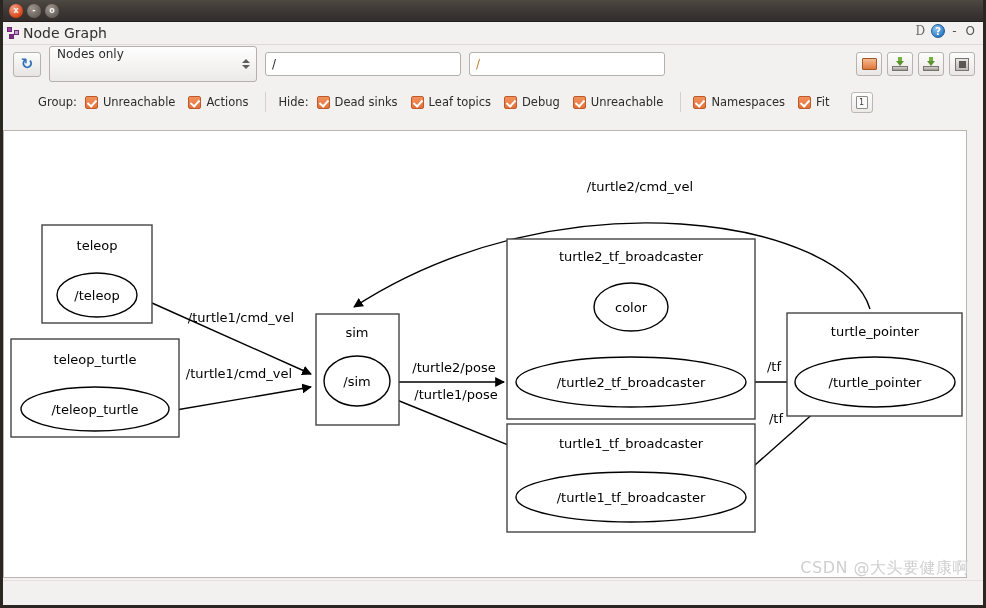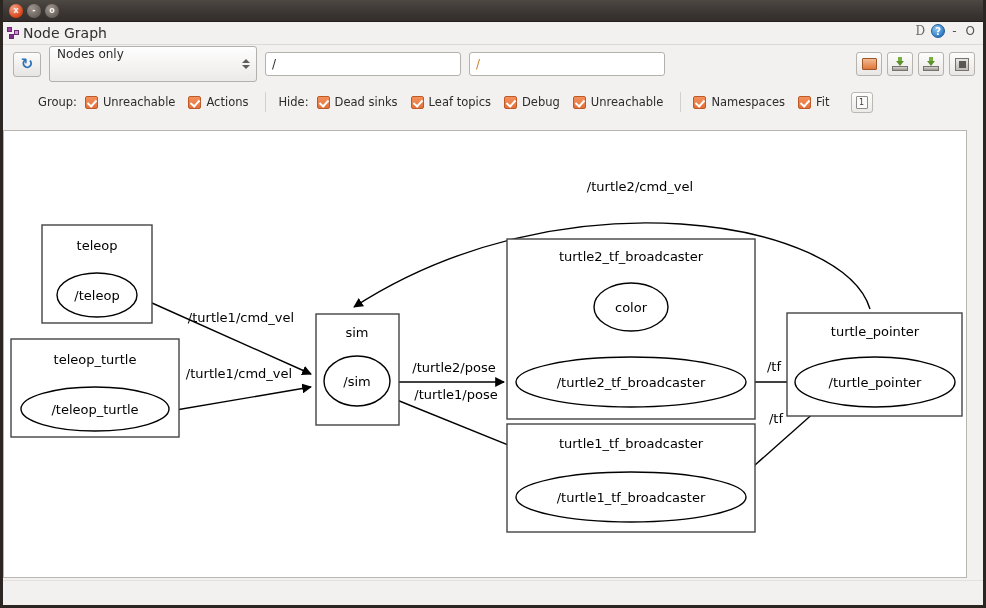--- a/index.html
+++ b/index.html
@@ -435,15 +435,16 @@
 
       <g>
         <rect x="783" y="182" width="175" height="103" fill="#ffffff" stroke="#444" stroke-width="1.4"></rect>
         <text class="gtext" x="871" y="205" text-anchor="middle">turtle_pointer</text>
         <ellipse cx="871" cy="251" rx="80" ry="25" fill="#ffffff" stroke="#000" stroke-width="1.4"></ellipse>
         <text class="gtext" x="871" y="256" text-anchor="middle">/turtle_pointer</text>
       </g>
     </svg>
   </div>
 
+  <div class="watermark">CSDN @大头要健康啊</div>
 
   <div class="statusbar"></div>
 </div>
 
 </body></html>

